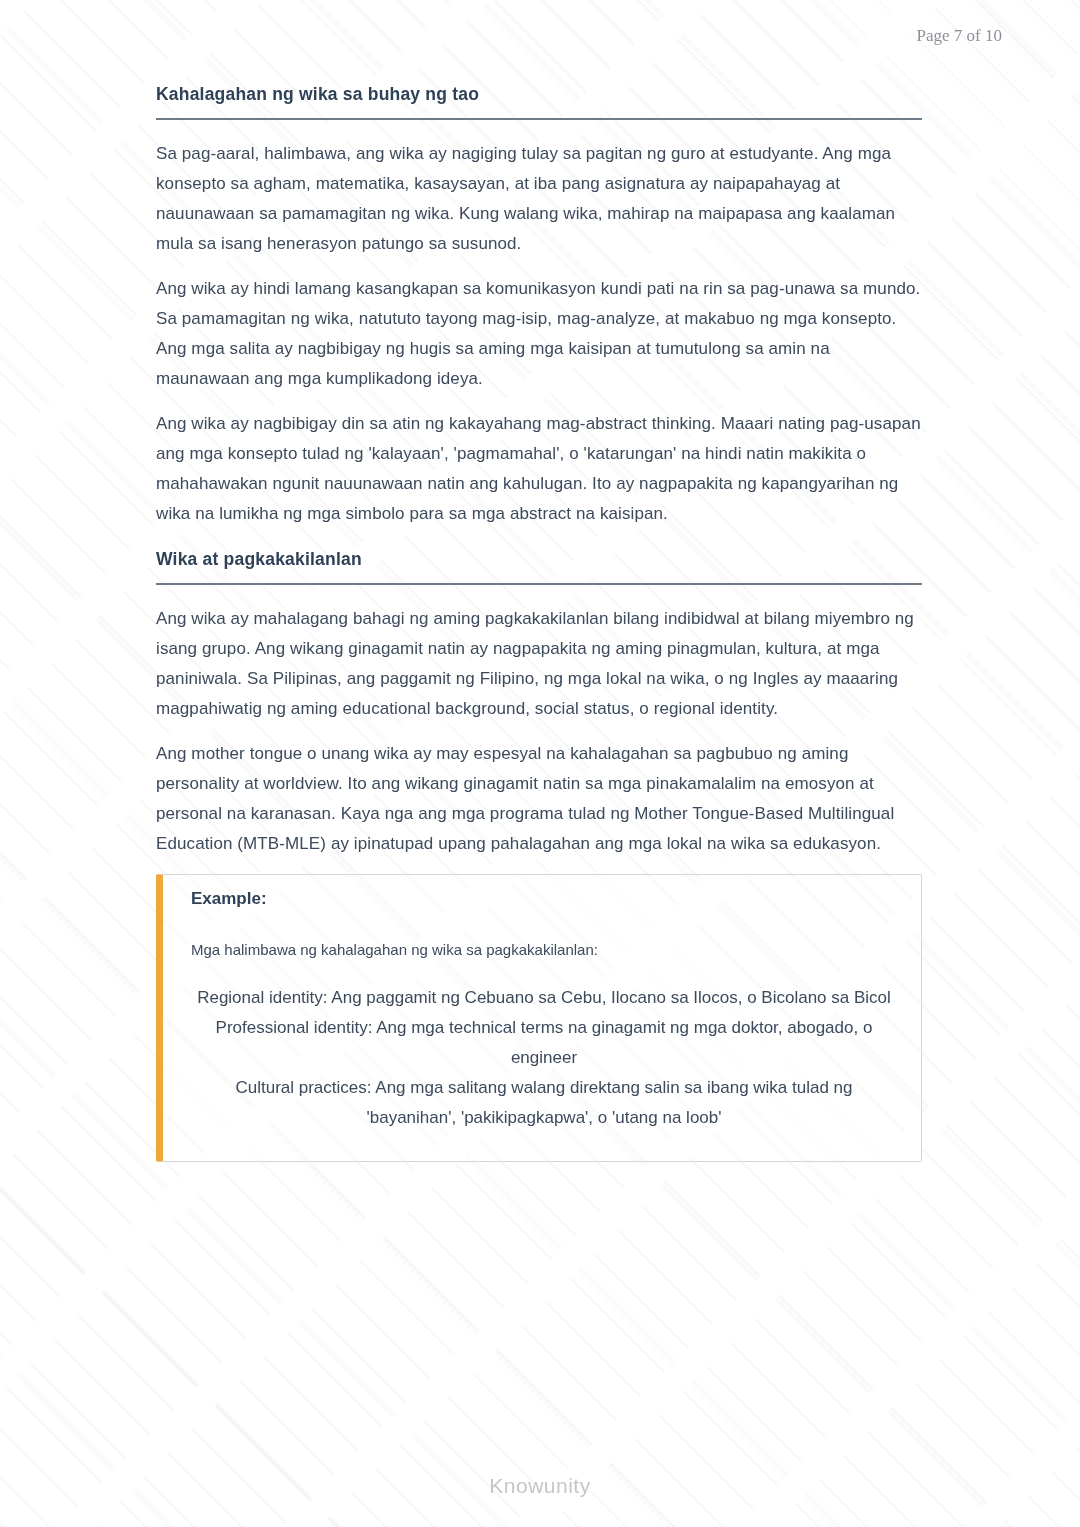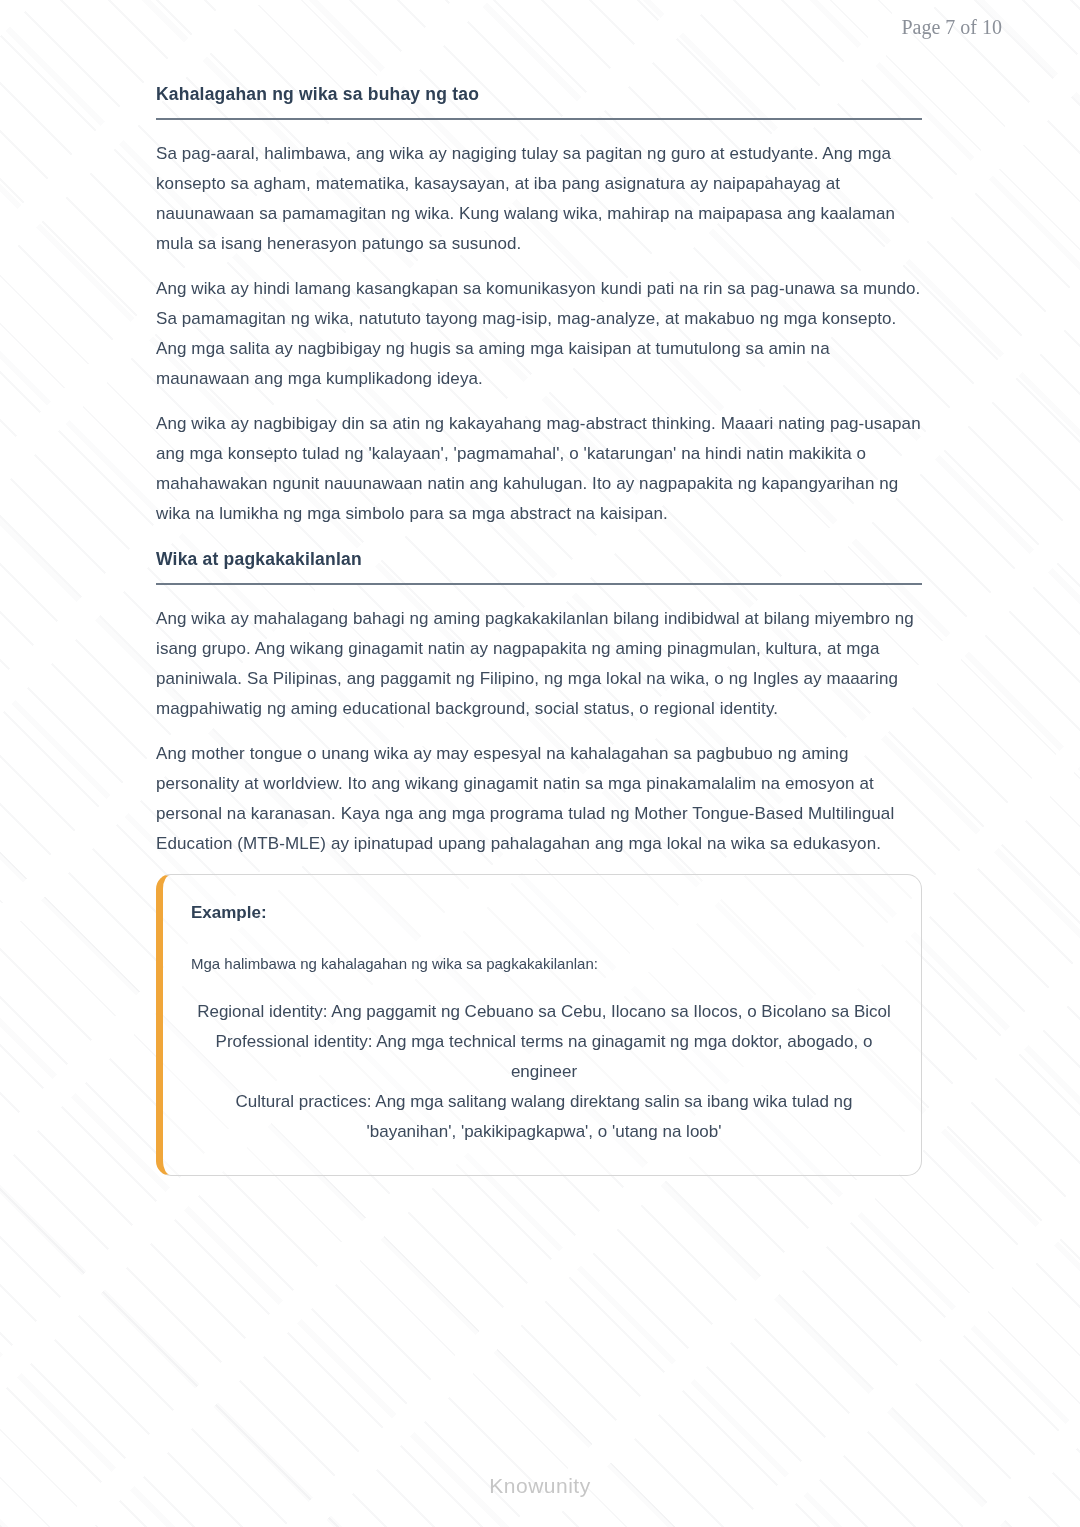--- a/index.html
+++ b/index.html
@@ -17,23 +17,23 @@
     width:1080px;height:1527px;position:relative;overflow:hidden;
     font-family:"Liberation Sans","DejaVu Sans",sans-serif;
     color:var(--body-text);
     background-color:#ffffff;
     background-image:
       repeating-linear-gradient(135deg, #ffffff 0 26px, rgba(255,255,255,0) 26px 160px),
       repeating-linear-gradient(45deg, rgba(110,115,130,0.055) 0 2px, rgba(0,0,0,0) 2px 34px),
       repeating-linear-gradient(45deg, rgba(110,115,130,0.028) 0 6px, rgba(0,0,0,0) 6px 118px);
   }
   .page-label{
-    position:absolute;top:16px;right:78px;
+    position:absolute;top:26px;right:78px;
     font-family:"Liberation Serif","DejaVu Serif",serif;
-    font-size:20px;color:var(--page-label);
+    font-size:17px;color:var(--page-label);
   }
   .content{
     position:absolute;left:156px;top:0;width:766px;
   }
   .section-heading{
     margin:0 0 19px 0;
     padding-bottom:13px;
     border-bottom:2px solid var(--rule);
     font-size:17.5px;font-weight:bold;line-height:21px;
     color:var(--heading-text);
@@ -43,22 +43,22 @@
   .section-heading.mid{margin-top:20px;}
   .body-paragraph{
     margin:0 0 15px 0;
     font-size:17px;line-height:30px;
     letter-spacing:0.1px;
   }
   .example-box{
     margin-top:14px;
     border:1px solid var(--box-border);
     border-left:7px solid var(--accent-orange);
-    border-radius:15px;
-    padding:26px 24px 28px 28px;
+    border-radius:2px;
+    padding:12px 24px 28px 28px;
     background:rgba(255,255,255,0.35);
   }
   .example-label{
     margin:0 0 24px 0;
     font-size:17px;font-weight:bold;line-height:24px;
     color:var(--heading-text);
   }
   .example-intro{
     margin:0 0 18px 0;
     font-size:15px;line-height:30px;

